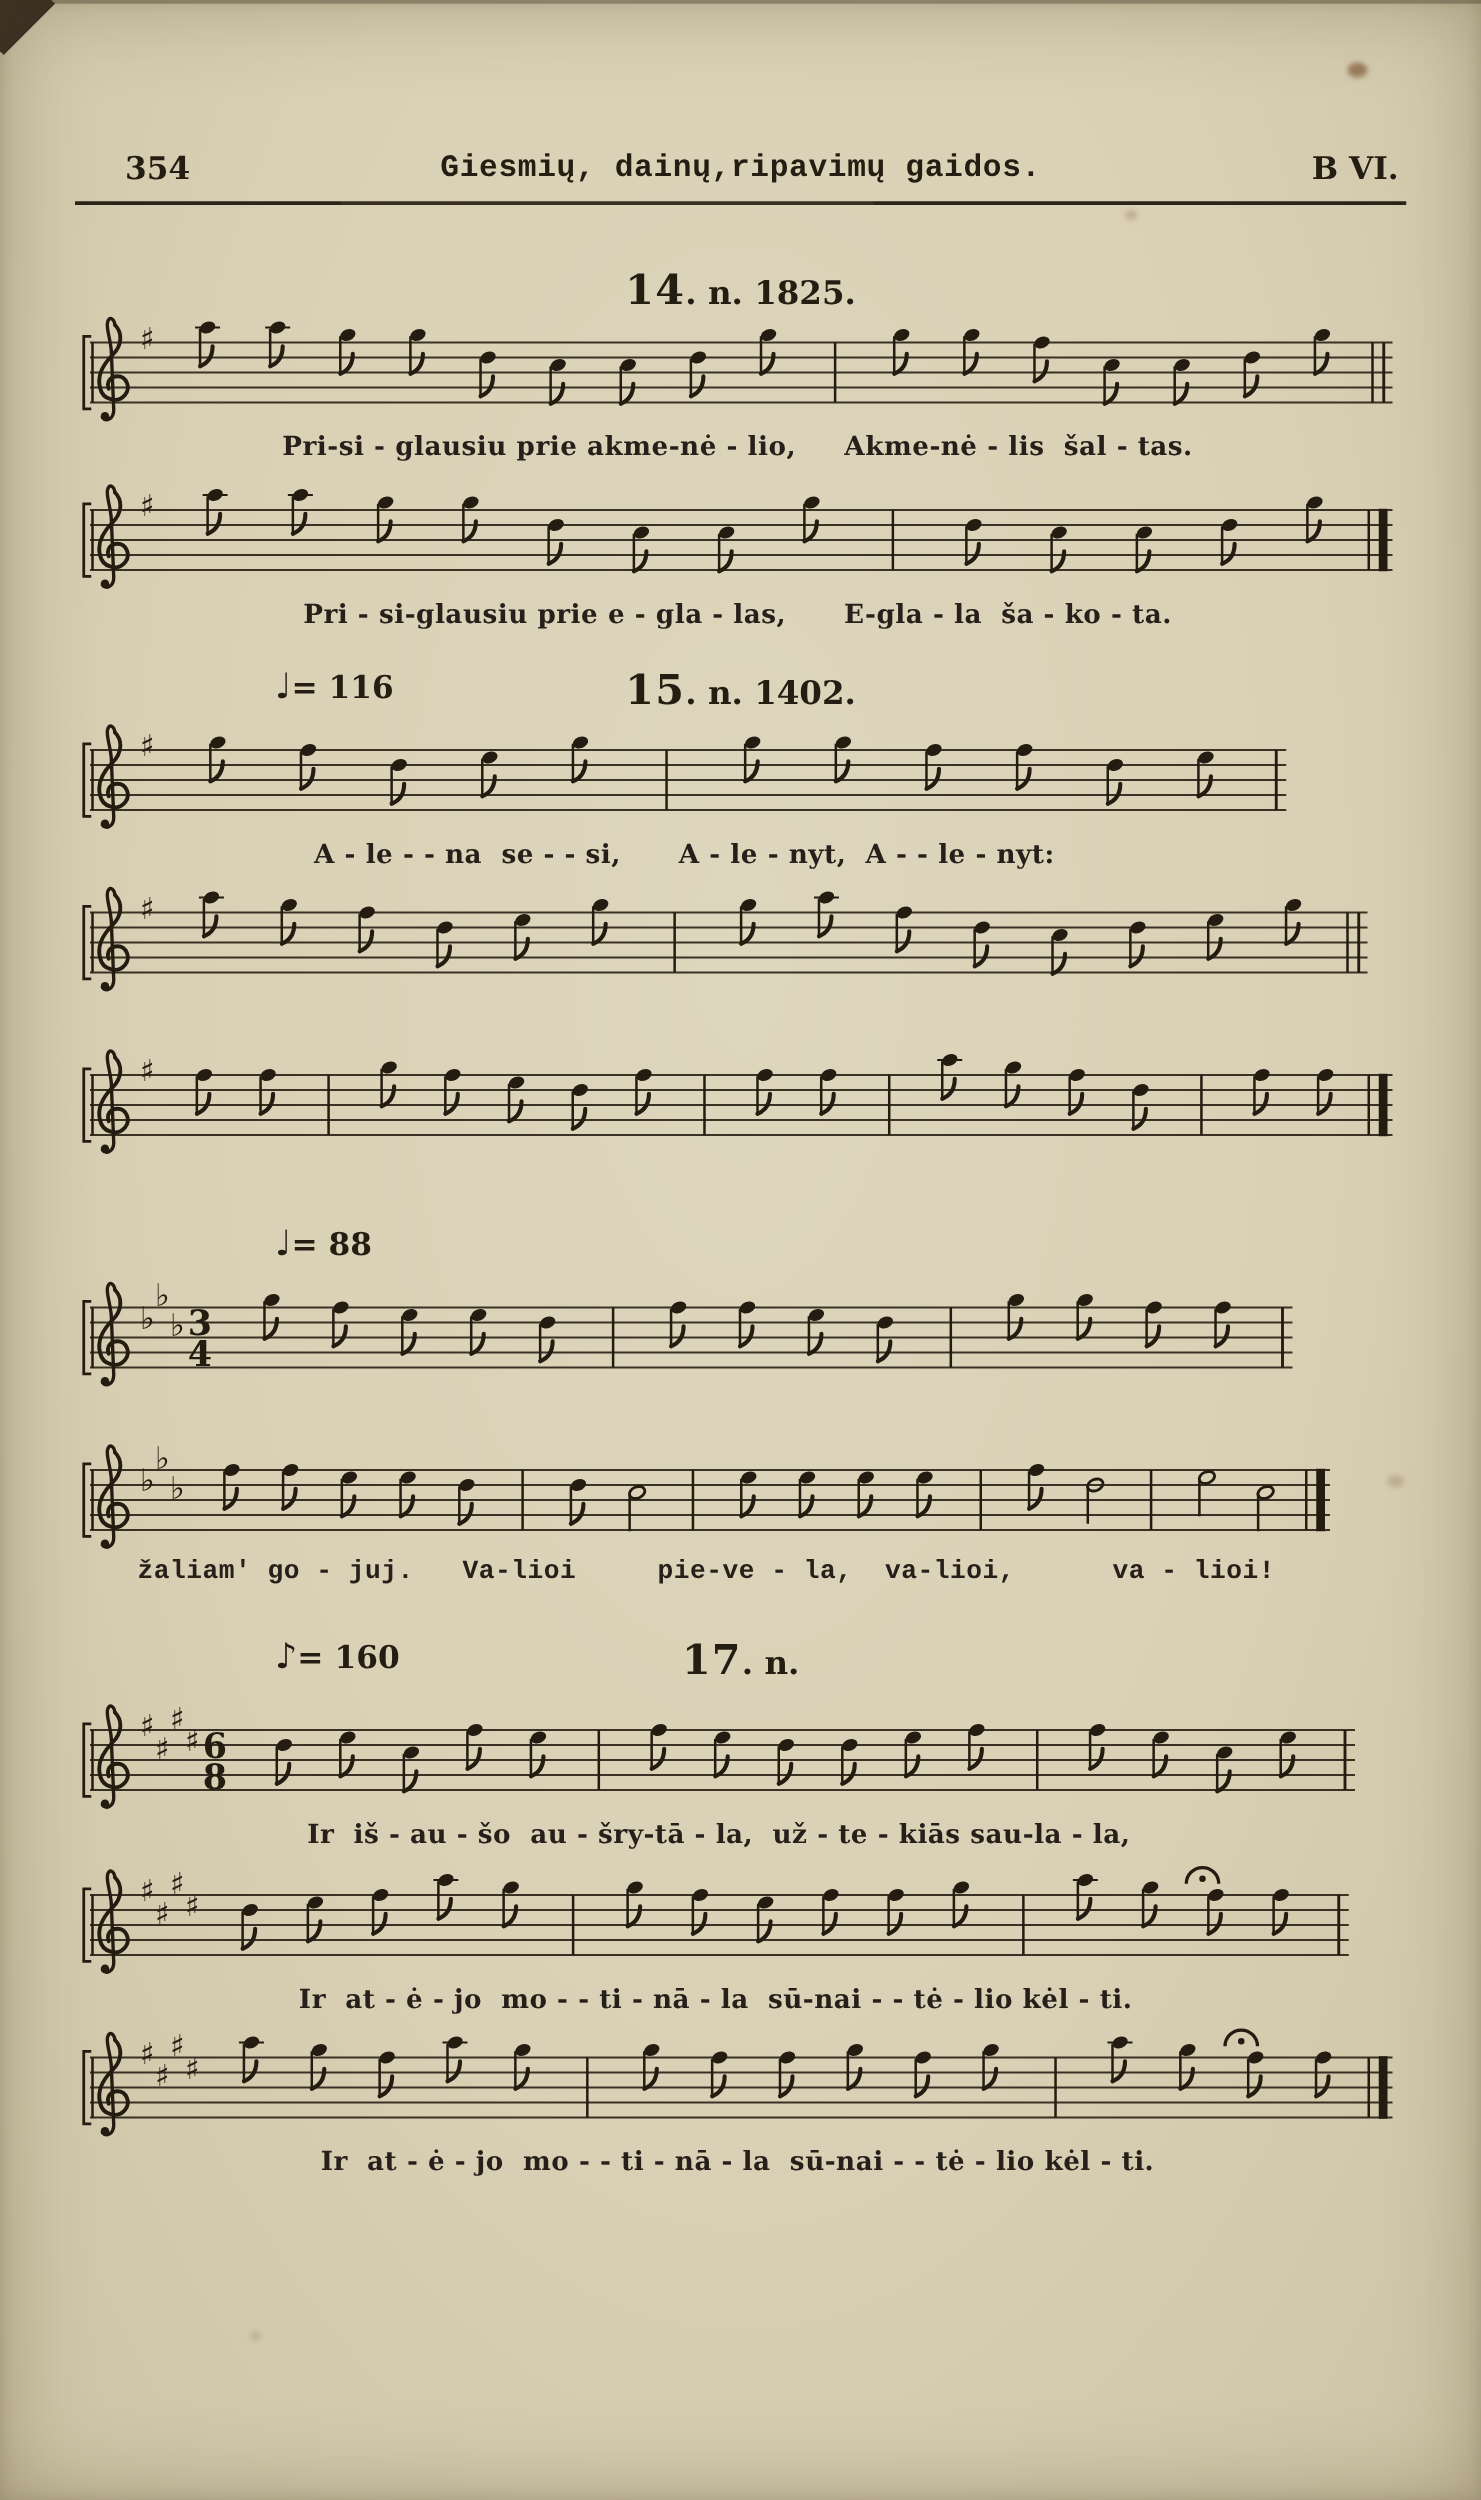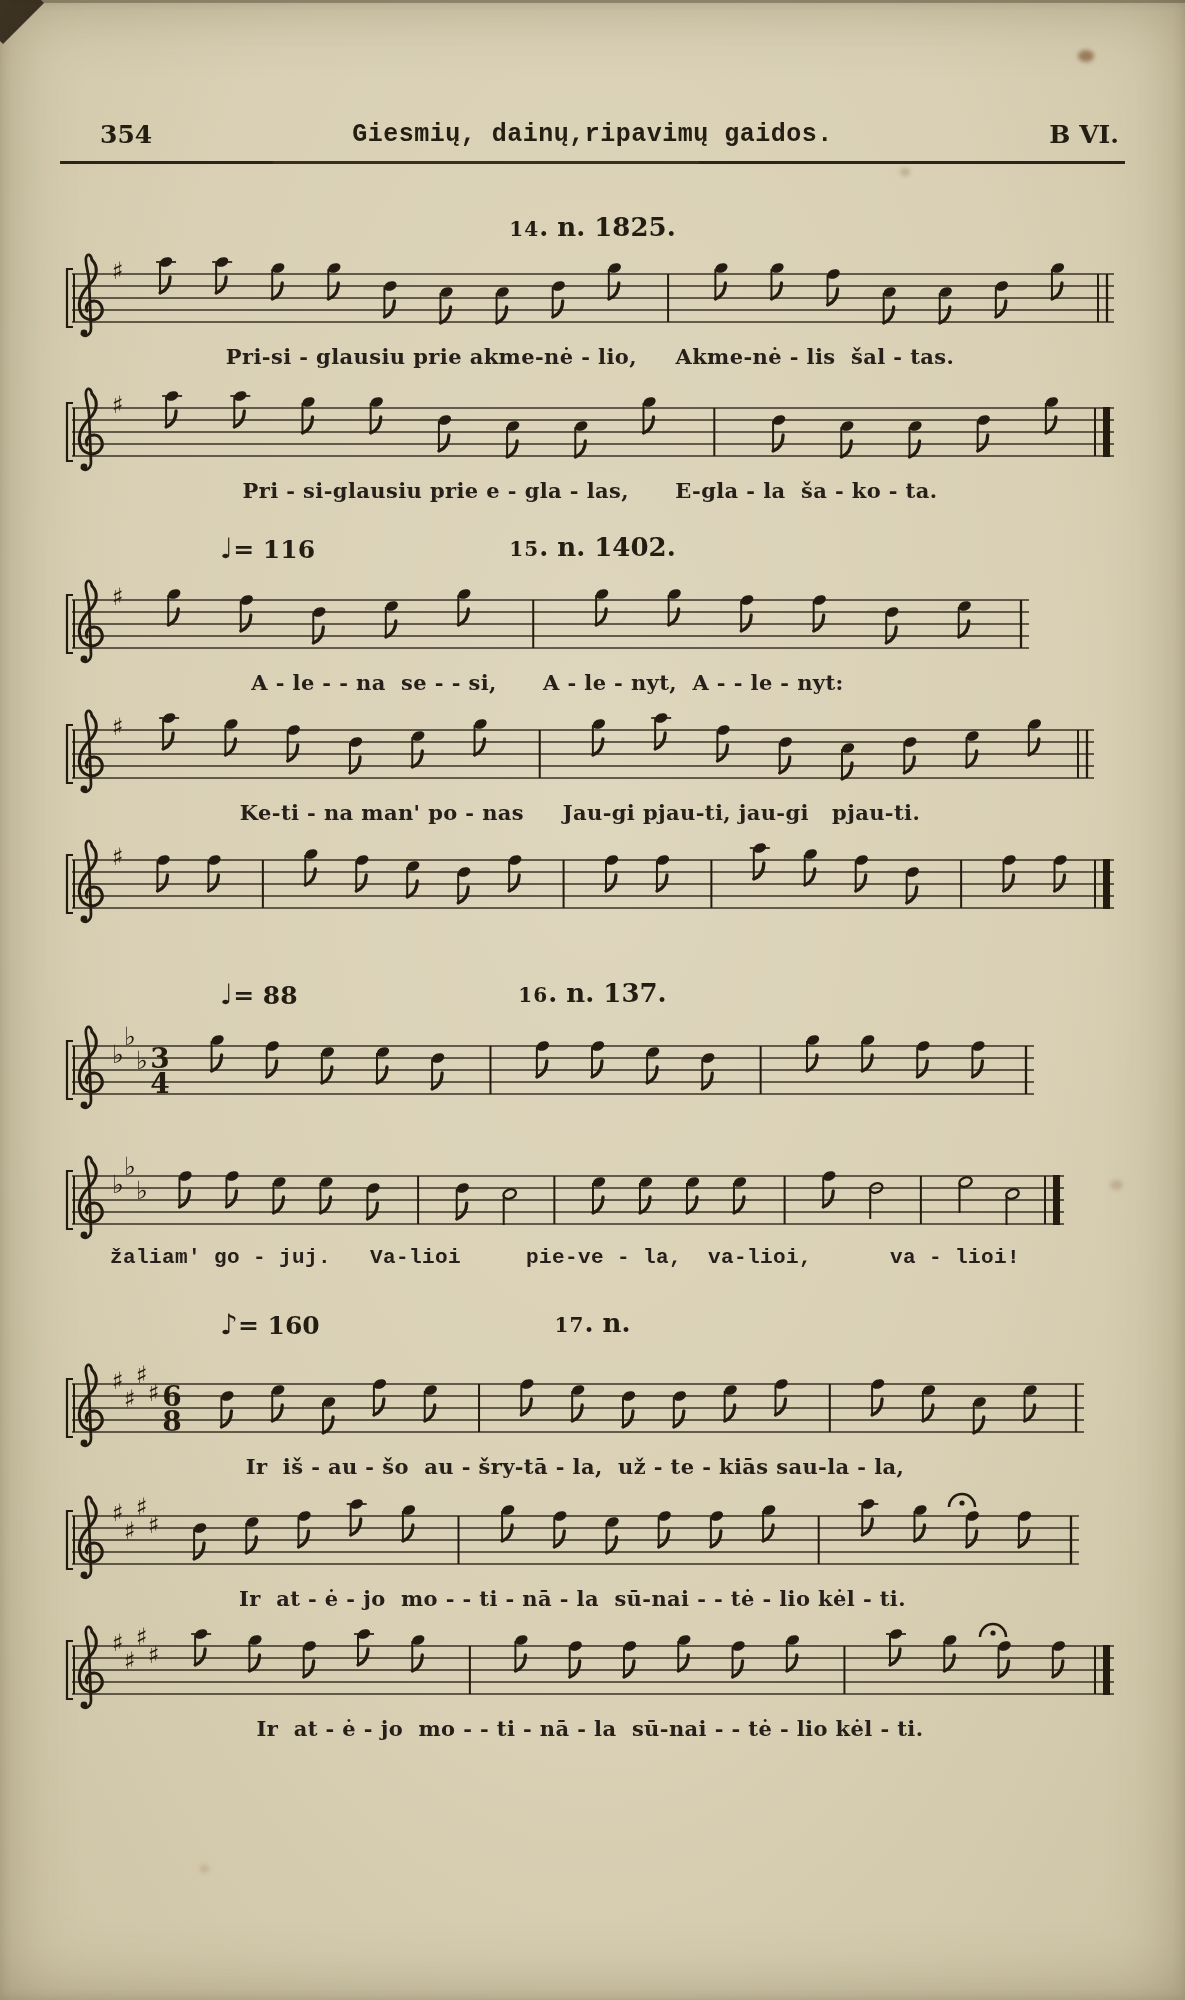--- a/index.html
+++ b/index.html
@@ -21,21 +21,21 @@
 
   .hdr{position:absolute;top:104px;left:0;width:100%;height:38px;font-weight:700;font-size:25px;}
   .hdr .pn{position:absolute;left:40px;top:2px;}
   .hdr .ttl{position:absolute;left:0;right:0;text-align:center;top:2px;letter-spacing:.5px;font-family:Liberation Mono, monospace;}
   .hdr .vol{position:absolute;right:6px;top:2px;}
   .hdr-rule{position:absolute;top:147px;left:0;width:100%;height:3px;
     background:linear-gradient(90deg,#2b241a 0 20%, #38301f 20% 60%, #2b241a 60% 100%);}
 
   .song-head{position:absolute;left:0;width:100%;height:40px;}
   .song-head .title{position:absolute;left:0;right:0;text-align:center;font-weight:700;font-size:26px;}
-  .song-head .title .num{font-weight:800;font-size:20px;letter-spacing:1px;}
+  .song-head .title .num{font-weight:800;font-size:33px;letter-spacing:1px;}
   .song-head .tempo{position:absolute;left:160px;top:0;font-weight:700;font-size:25px;}
   .song-head .tempo .glyph{font-family:"DejaVu Sans",sans-serif;font-size:28px;}
 
   .system{position:absolute;left:0;}
   .system svg{display:block;}
   .lyrics{position:absolute;top:100px;left:0;text-align:center;white-space:pre;
     font-weight:700;font-size:21px;letter-spacing:.4px;color:#27201:2px;color:#27201a;}
 </style>
 </head>
 <body>
@@ -414,21 +414,20 @@
               <path d="M906.5771812080536,67 q10,-4 10,-16" fill="none" stroke="#241c10" stroke-width="3.3" stroke-linecap="round"></path>
             </g>
             <g>
               <ellipse cx="974.8590604026845" cy="24" rx="6.4" ry="4.5" transform="rotate(-22 974.8590604026845 24)" fill="#241c10"></ellipse>
               <line x1="968.8590604026845" y1="25" x2="968.8590604026845" y2="55" stroke="#241c10" stroke-width="2"></line>
               <path d="M968.8590604026845,55 q10,-4 10,-16" fill="none" stroke="#241c10" stroke-width="3.3" stroke-linecap="round"></path>
             </g>
             <line x1="1018" y1="30" x2="1018" y2="78" stroke="#241c10" stroke-width="2"></line>
             <line x1="1027" y1="30" x2="1027" y2="78" stroke="#241c10" stroke-width="2.3"></line>
           </svg>
-          <div class="lyrics" style="width: 1040px;">Ke-ti - na man' po - nas     Jau-gi pjau-ti, jau-gi   pjau-ti.</div>
         </div>
         <div class="system" style="top: 816px; width: 1060px;">
           <svg width="1060" height="118" viewBox="0 0 1060 118">
             <line x1="12" y1="30" x2="1054" y2="30" stroke="#241c10" stroke-width="1.7" opacity=".88"></line>
             <line x1="12" y1="42" x2="1054" y2="42" stroke="#241c10" stroke-width="1.7" opacity=".88"></line>
             <line x1="12" y1="54" x2="1054" y2="54" stroke="#241c10" stroke-width="1.7" opacity=".88"></line>
             <line x1="12" y1="66" x2="1054" y2="66" stroke="#241c10" stroke-width="1.7" opacity=".88"></line>
             <line x1="12" y1="78" x2="1054" y2="78" stroke="#241c10" stroke-width="1.7" opacity=".88"></line>
             <path d="M13,25 h-6 v58 h6" fill="none" stroke="#241c10" stroke-width="2.2"></path>
             <line x1="14" y1="30" x2="14" y2="78" stroke="#241c10" stroke-width="2"></line>
@@ -517,21 +516,20 @@
               <ellipse cx="1000.516129032258" cy="30" rx="6.4" ry="4.5" transform="rotate(-22 1000.516129032258 30)" fill="#241c10"></ellipse>
               <line x1="994.516129032258" y1="31" x2="994.516129032258" y2="61" stroke="#241c10" stroke-width="2"></line>
               <path d="M994.516129032258,61 q10,-4 10,-16" fill="none" stroke="#241c10" stroke-width="3.3" stroke-linecap="round"></path>
             </g>
             <line x1="1035" y1="30" x2="1035" y2="78" stroke="#241c10" stroke-width="2"></line>
             <rect x="1043" y="29" width="7" height="50" fill="#241c10"></rect>
           </svg>
         </div>
         <div class="song-head" style="top: 964px;">
           <span class="tempo"><span class="glyph">♩</span><span>= 88</span></span>
-          <span class="title"><span class="num">16</span><span>. n. 137.</span></span>
         </div>
         <div class="system" style="top: 1002px; width: 980px;">
           <svg width="980" height="118" viewBox="0 0 980 118">
             <line x1="12" y1="30" x2="974" y2="30" stroke="#241c10" stroke-width="1.7" opacity=".88"></line>
             <line x1="12" y1="42" x2="974" y2="42" stroke="#241c10" stroke-width="1.7" opacity=".88"></line>
             <line x1="12" y1="54" x2="974" y2="54" stroke="#241c10" stroke-width="1.7" opacity=".88"></line>
             <line x1="12" y1="66" x2="974" y2="66" stroke="#241c10" stroke-width="1.7" opacity=".88"></line>
             <line x1="12" y1="78" x2="974" y2="78" stroke="#241c10" stroke-width="1.7" opacity=".88"></line>
             <path d="M13,25 h-6 v58 h6" fill="none" stroke="#241c10" stroke-width="2.2"></path>
             <line x1="14" y1="30" x2="14" y2="78" stroke="#241c10" stroke-width="2"></line>

